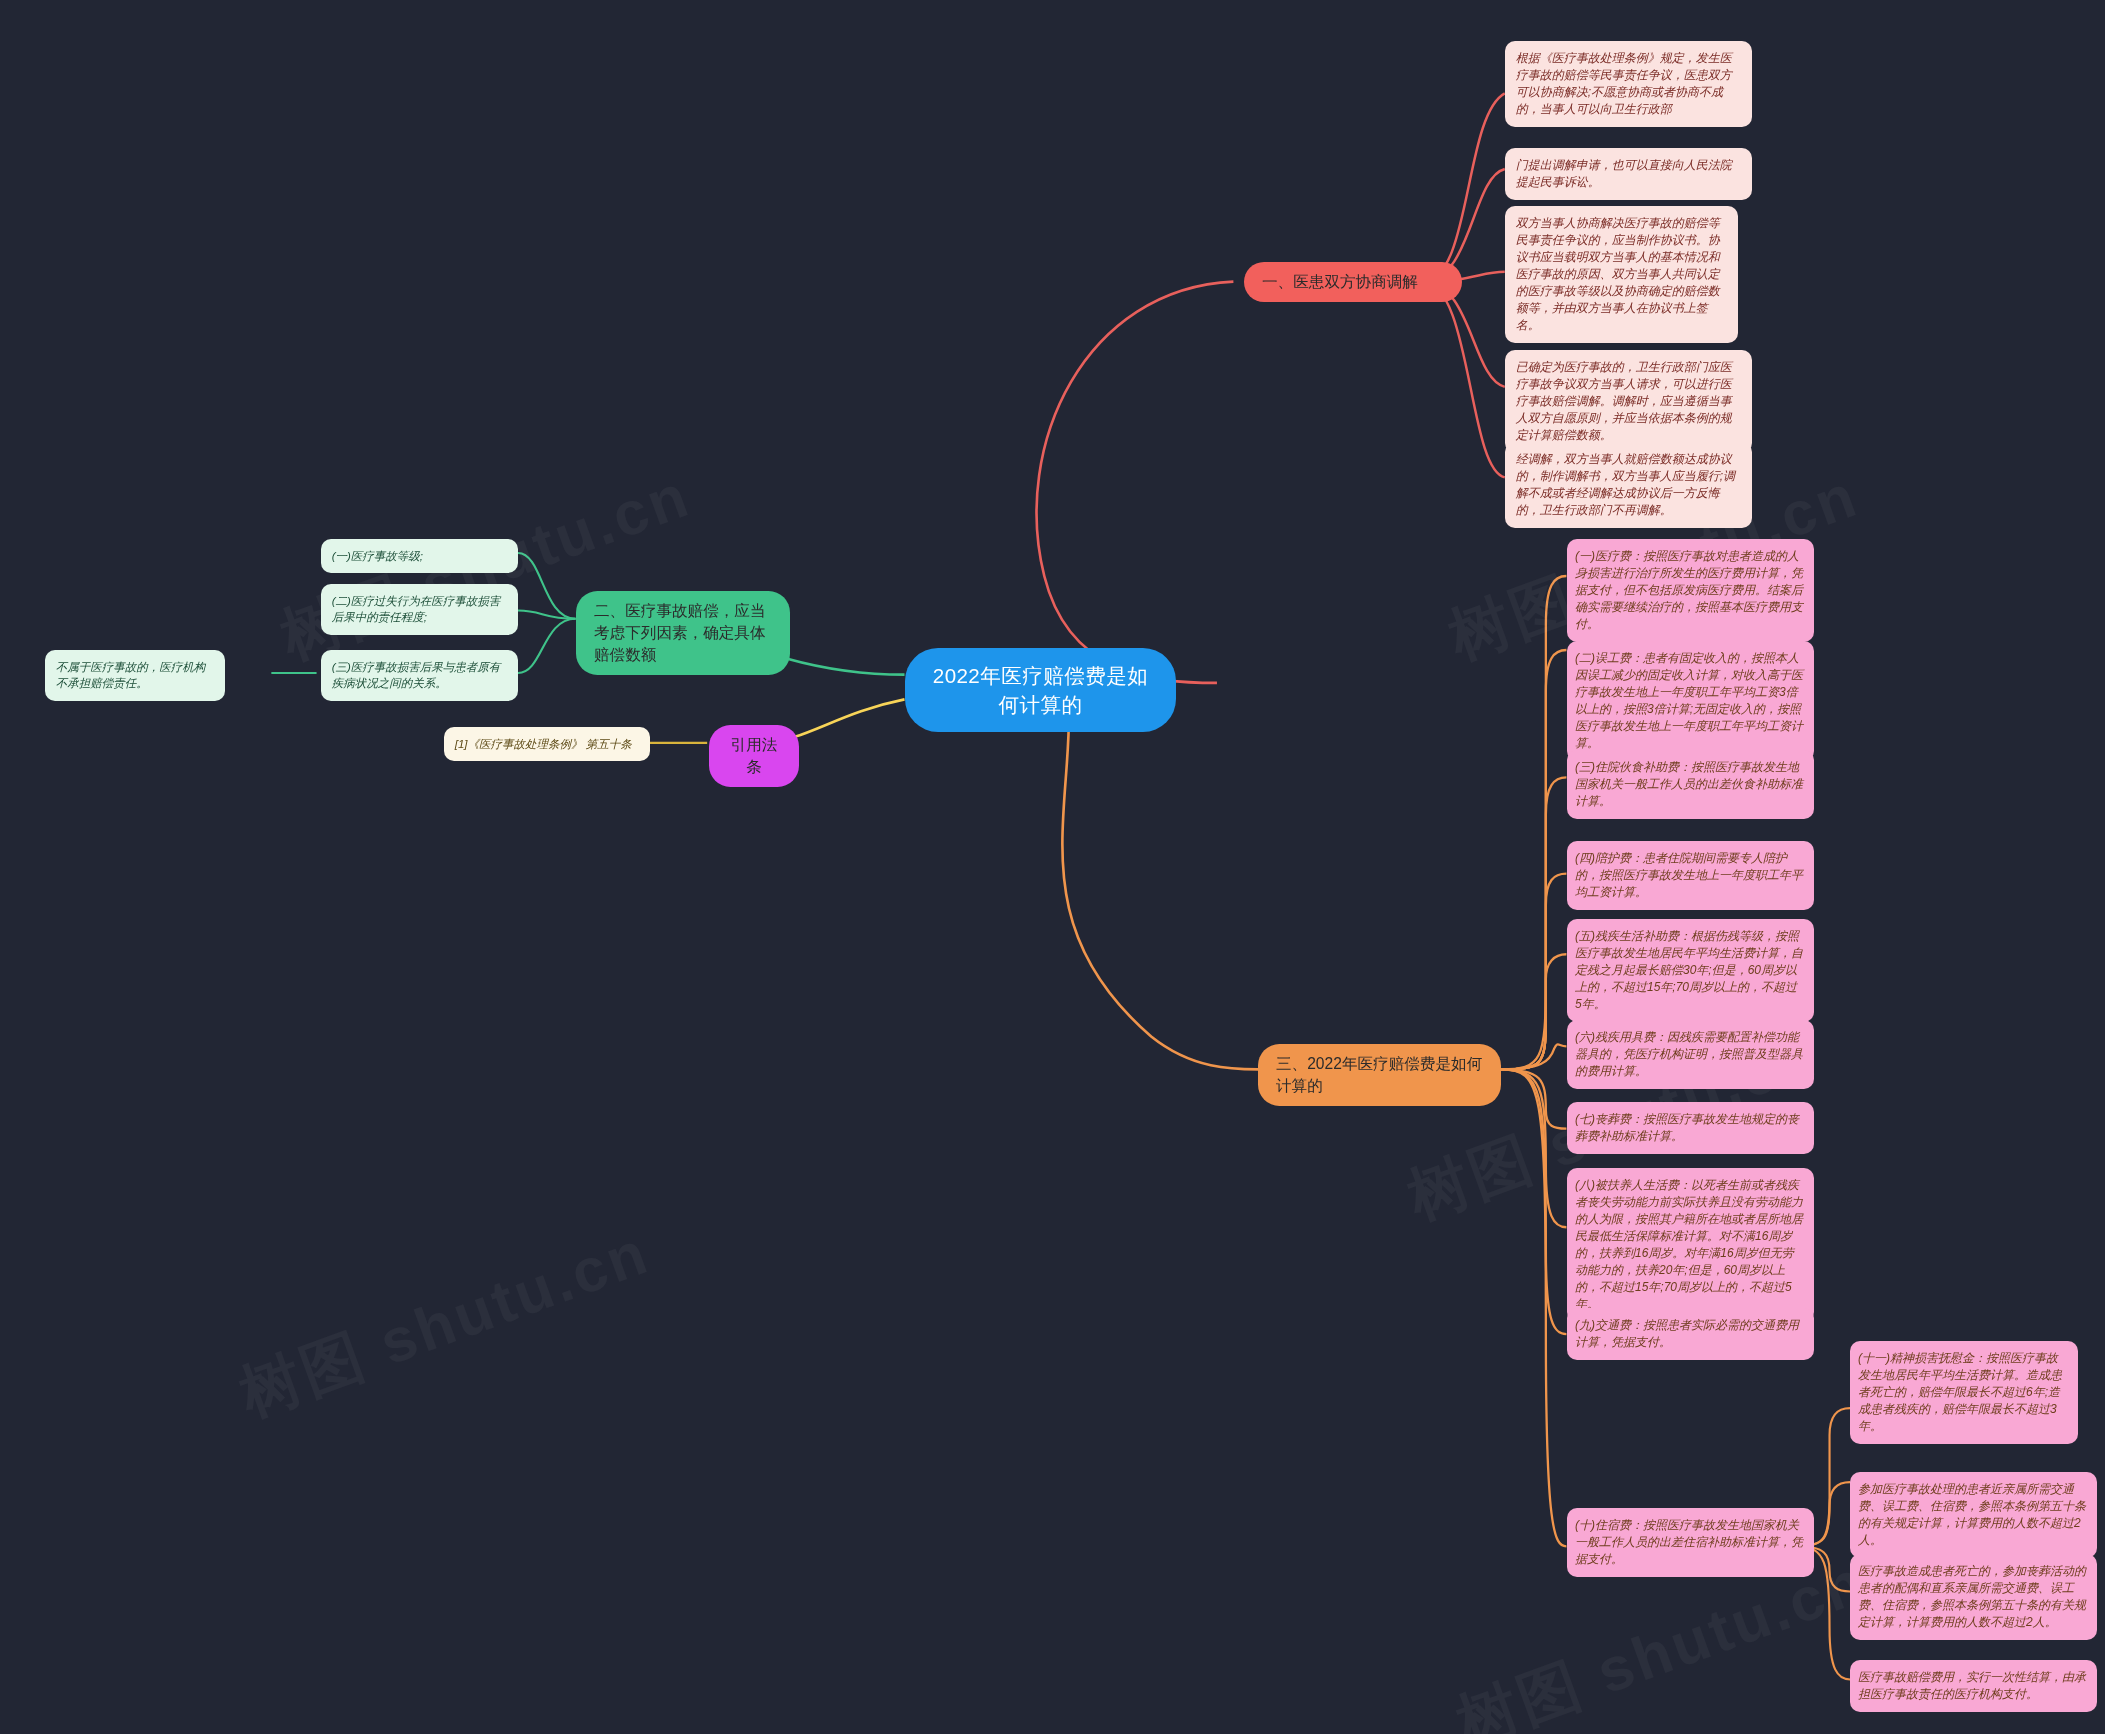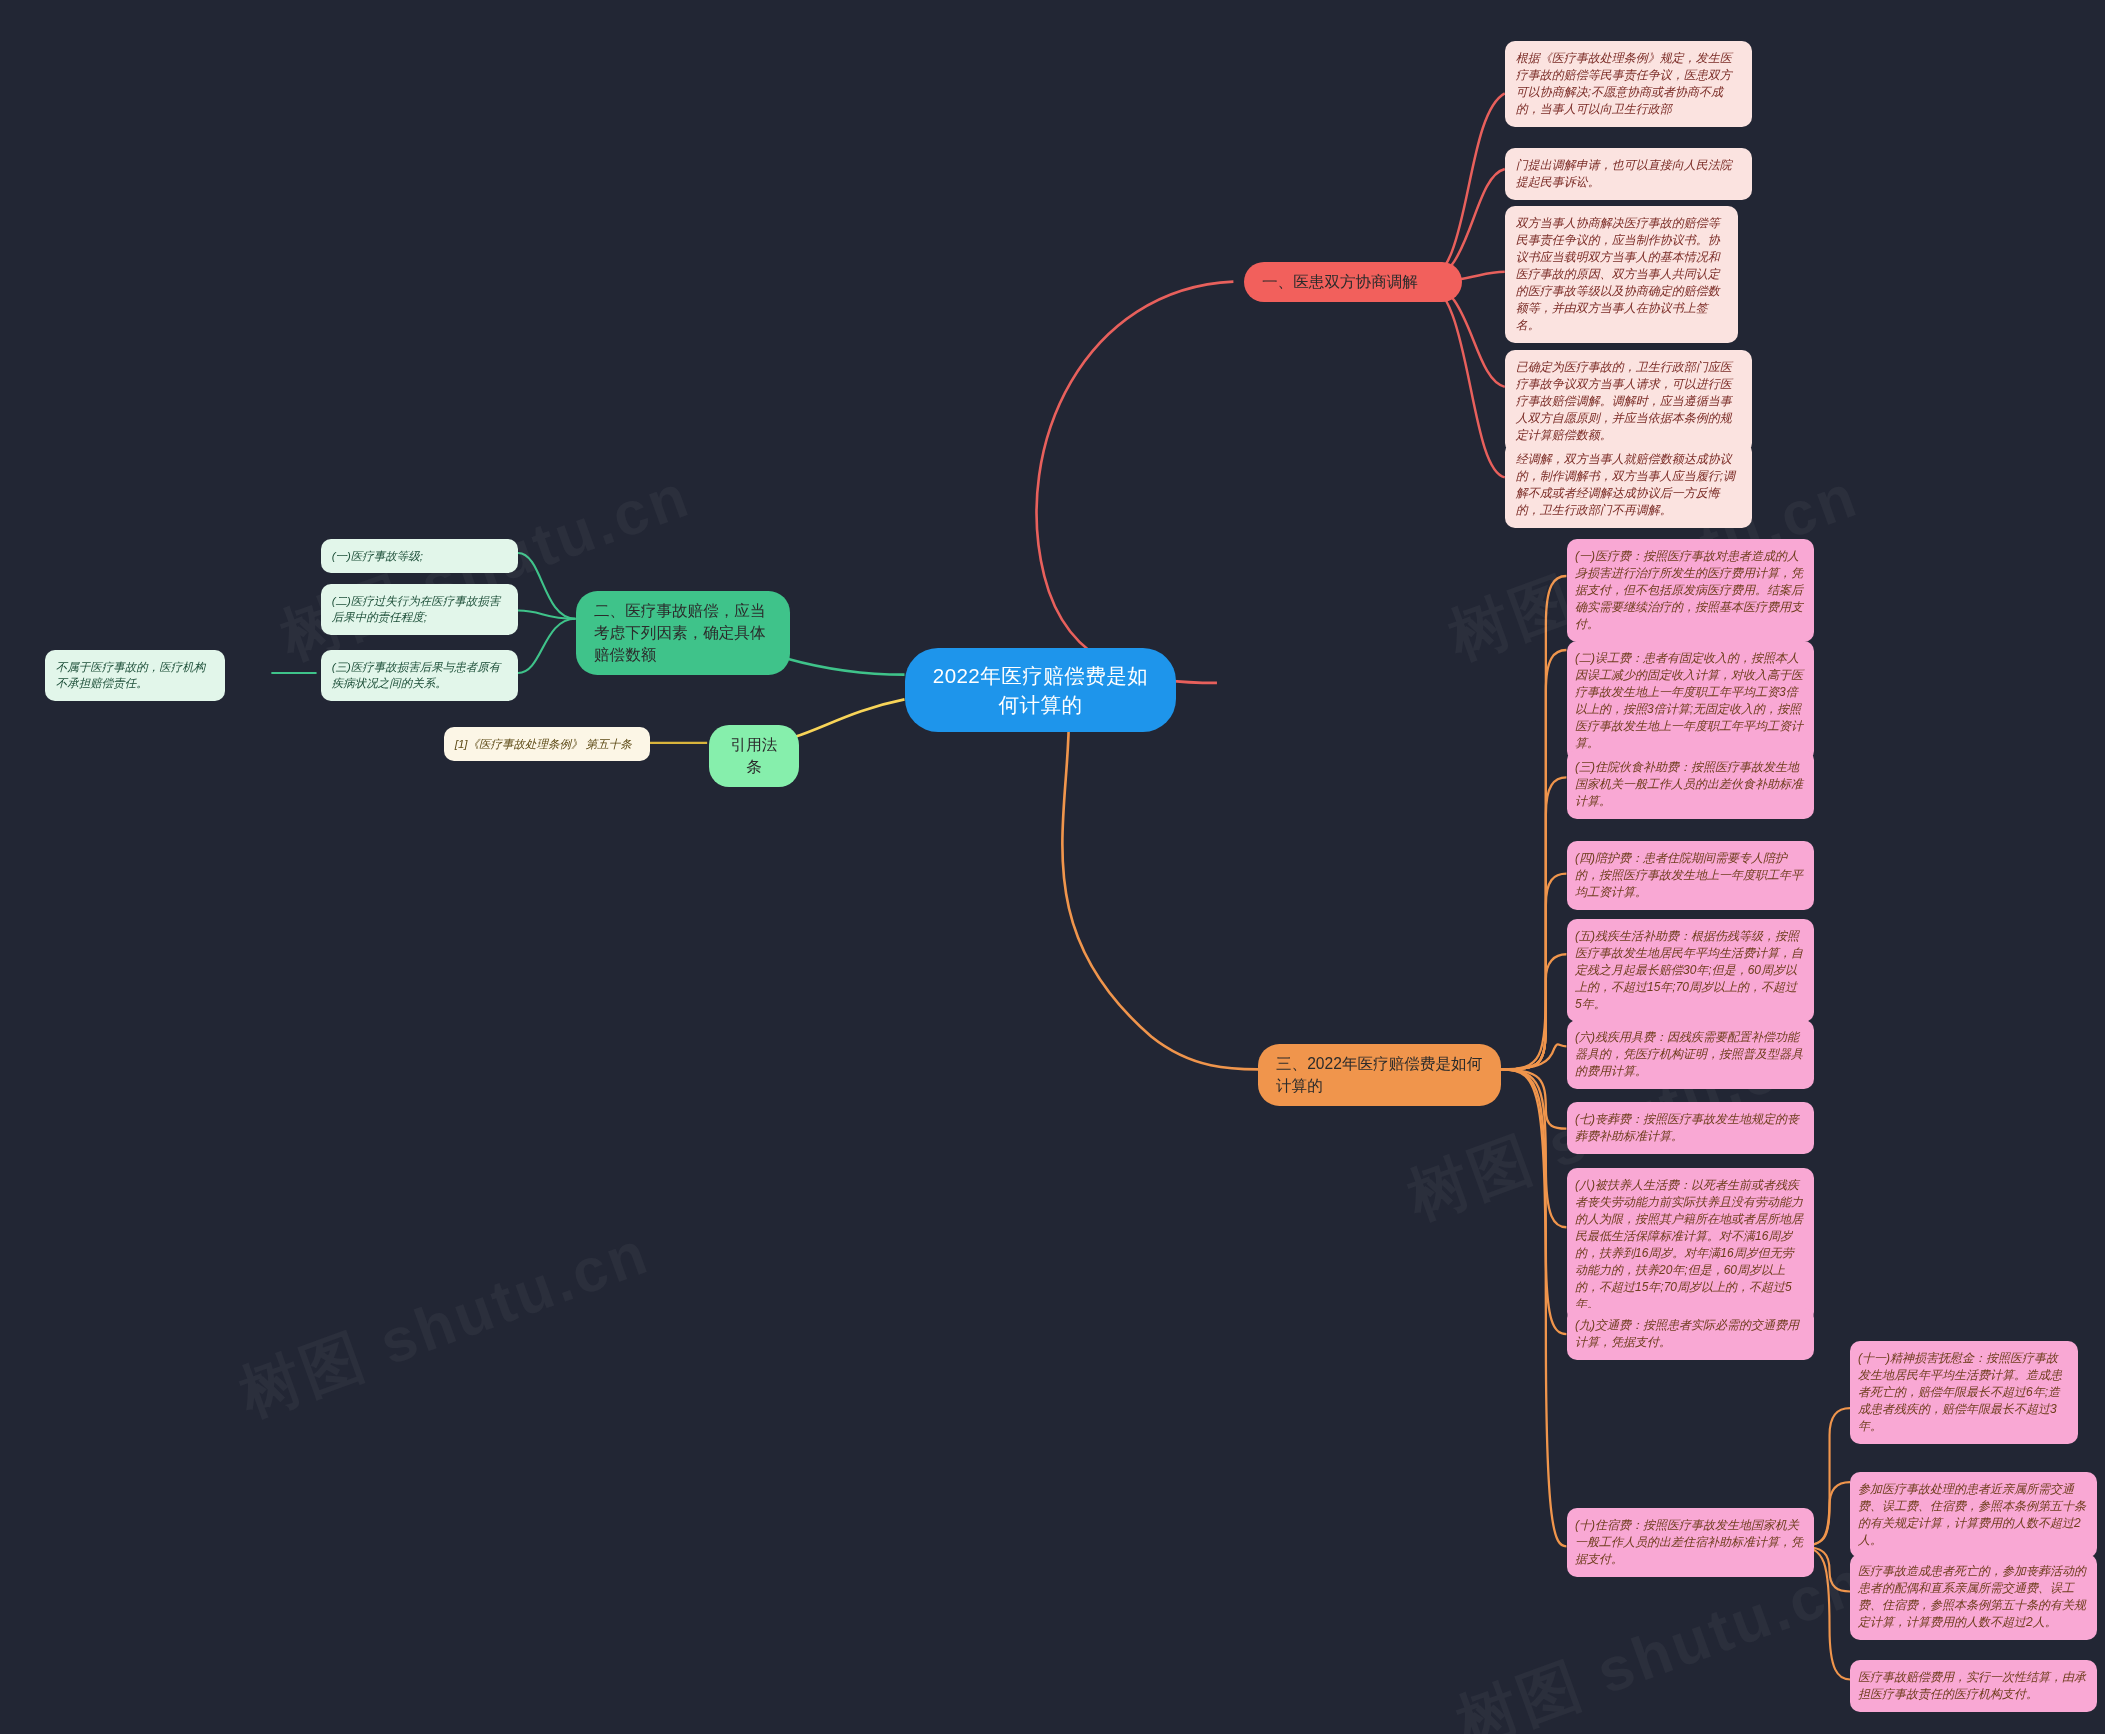--- a/index.html
+++ b/index.html
@@ -48,21 +48,21 @@
   }
   
   .topic {
     border-radius: 21.4px;
     font-size: 15.6px;
     padding: 9px 18px;
     color: #2b2b2b;
   }
   .topic.red    { background: #F2605C; }
   .topic.green  { background: #3FC38A; }
-  .topic.yellow { background: #86efac; border-radius: 20px; }
+  .topic.yellow { background: #d946ef; }
   .topic.orange { background: #F0954C; }
 
   
   .leaf {
     border-radius: 10px;
     font-size: 12px;
     padding: 9px 10.7px;
     font-style: italic;
   }
   .leaf.red    { background: #FBE3E0; color: #7a2b25; }

